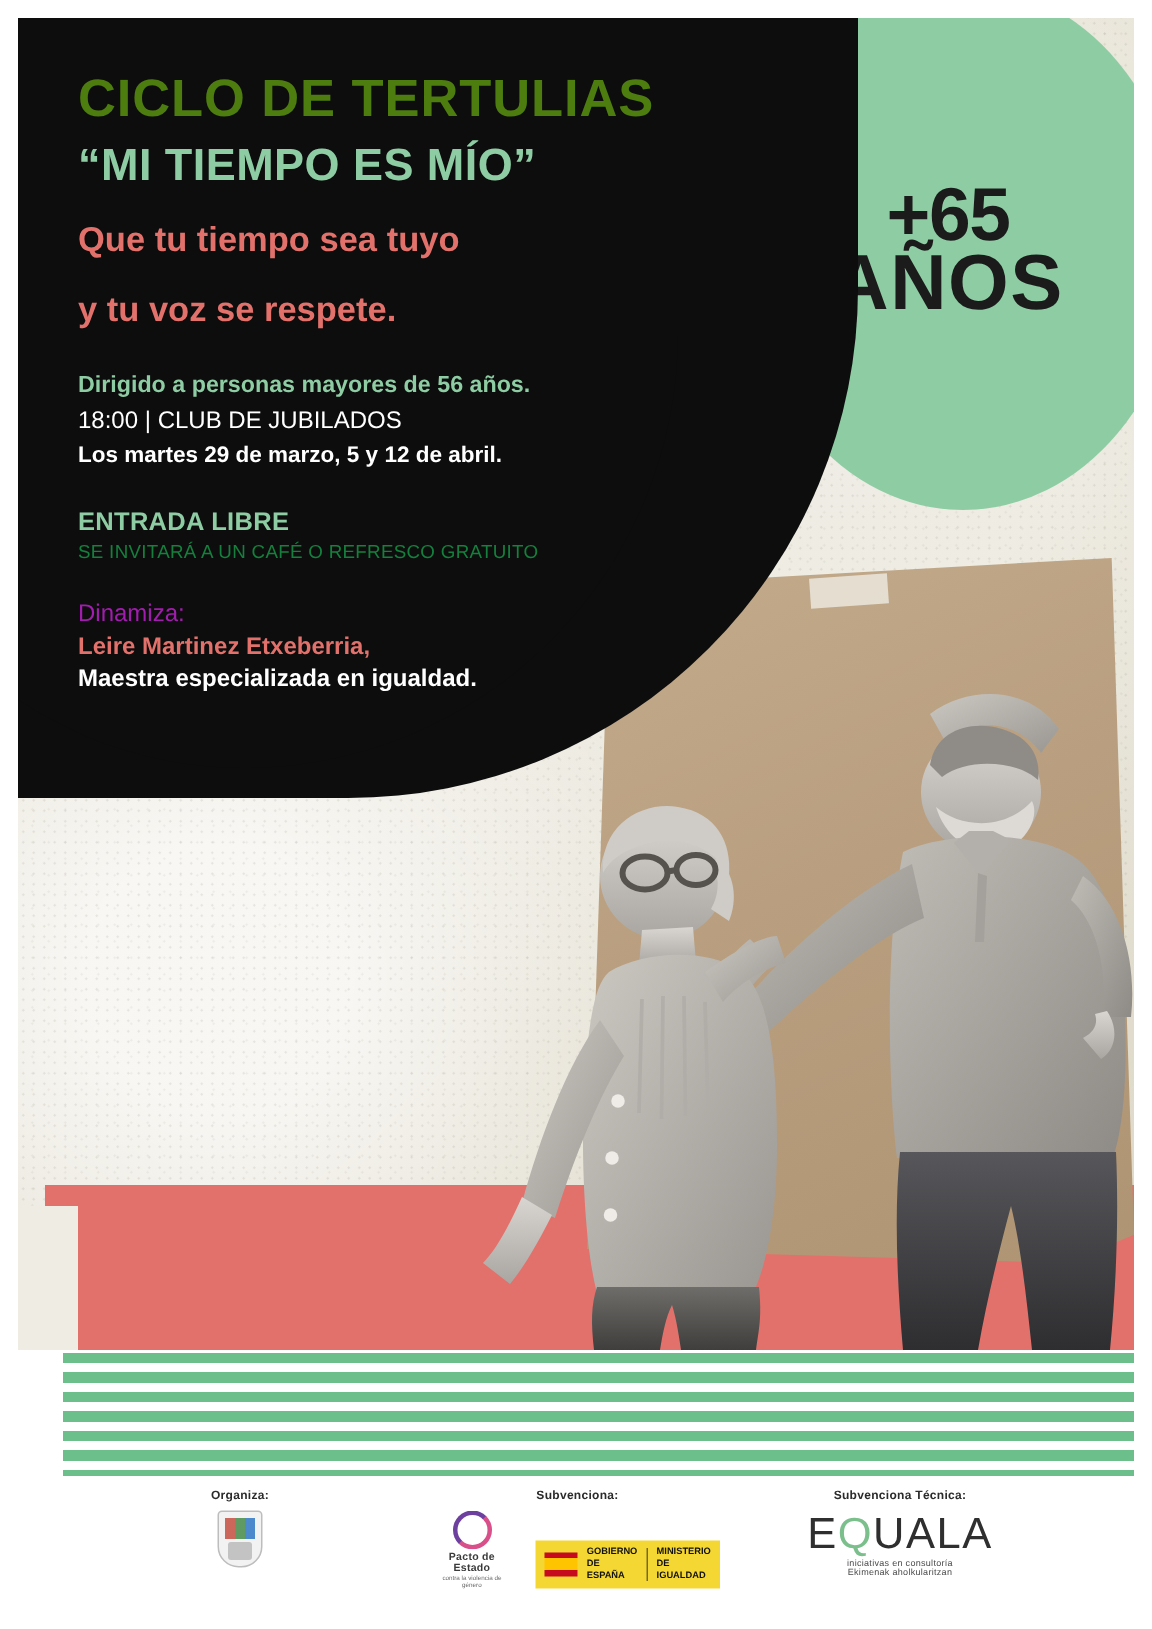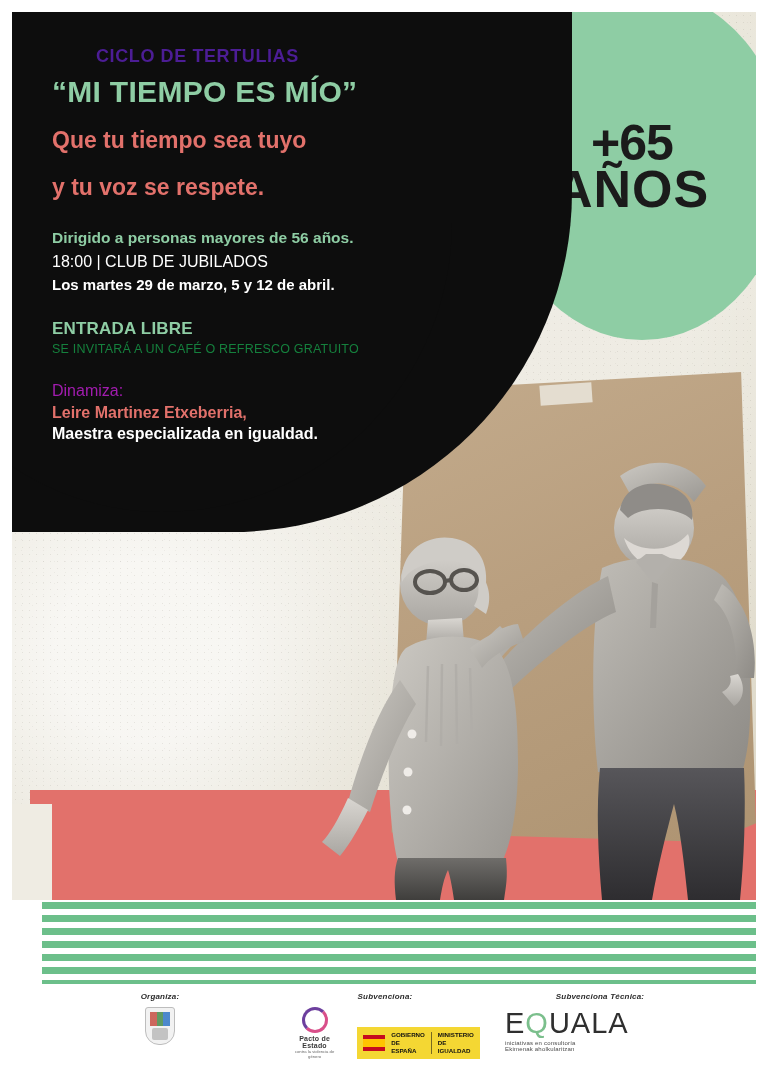--- a/index.html
+++ b/index.html
@@ -99,23 +99,22 @@
     border-radius: 0 0 300px 280px;
   }
 
   
   .copy {
     position: absolute;
     left: 40px; top: 34px; width: 420px;
     color: #ffffff;
   }
   .t-ciclo {
-    font-size: 18px; font-weight: 800; letter-spacing: .6px;
-    color: #4c1d95;
-    margin-left: 44px;
+    font-size: 35px; font-weight: 800; letter-spacing: .6px;
+    color: #4d7c0f;
   }
   .t-title {
     margin-top: 8px;
     font-size: 30px; font-weight: 800; letter-spacing: .3px;
     color: #8ecda4;
   }
   .t-sub1 {
     margin-top: 16px;
     font-size: 23px; font-weight: 700; line-height: 1.35;
     color: #e2716b;
@@ -175,21 +174,20 @@
   
   .footer {
     position: absolute;
     left: 0; top: 992px; width: 768px; height: 94px;
     background: #ffffff;
   }
   .foot-col { position: absolute; text-align: center; }
   .foot-label {
     font-size: 8px; font-weight: 700; color: #2b2b2b; margin-bottom: 6px;
     letter-spacing: .2px;
-    font-style: italic;
   }
   .c-organiza { left: 100px; top: 0; width: 120px; }
   .c-subv    { left: 290px; top: 0; width: 190px; }
   .c-asist   { left: 505px; top: 0; width: 190px; }
 
   .logos-row { display: flex; align-items: flex-end; justify-content: center; gap: 18px; }
 
   .shield {
     width: 30px; height: 38px;
     background: #f2f2f2;
@@ -222,21 +220,21 @@
     display: flex; align-items: center; gap: 6px; padding: 0 6px;
   }
   .gob-flag {
     width: 22px; height: 16px;
     background: linear-gradient(to bottom,#c60b1e 0 25%, #ffc400 25% 75%, #c60b1e 75% 100%);
     flex: 0 0 auto;
   }
   .gob-t { font-size: 6.2px; font-weight: 700; color: #111; line-height: 1.25; text-align: left; }
   .gob-div { width: 1px; height: 22px; background: #111; opacity: .55; }
 
-  .equala { text-align: left; }
+  .equala { text-align: center; }
   .equala-word { font-size: 29px; font-weight: 400; letter-spacing: 1px; color: #2f2f2f; }
   .equala-word .q { color: #7bbf8c; }
   .equala-t1 { font-size: 6px; color: #4a4a4a; letter-spacing: .2px; }
   .equala-t2 { font-size: 6px; color: #4a4a4a; letter-spacing: .2px; }
 </style>
 </head>
 <body>
 
 <div class="poster">
 

